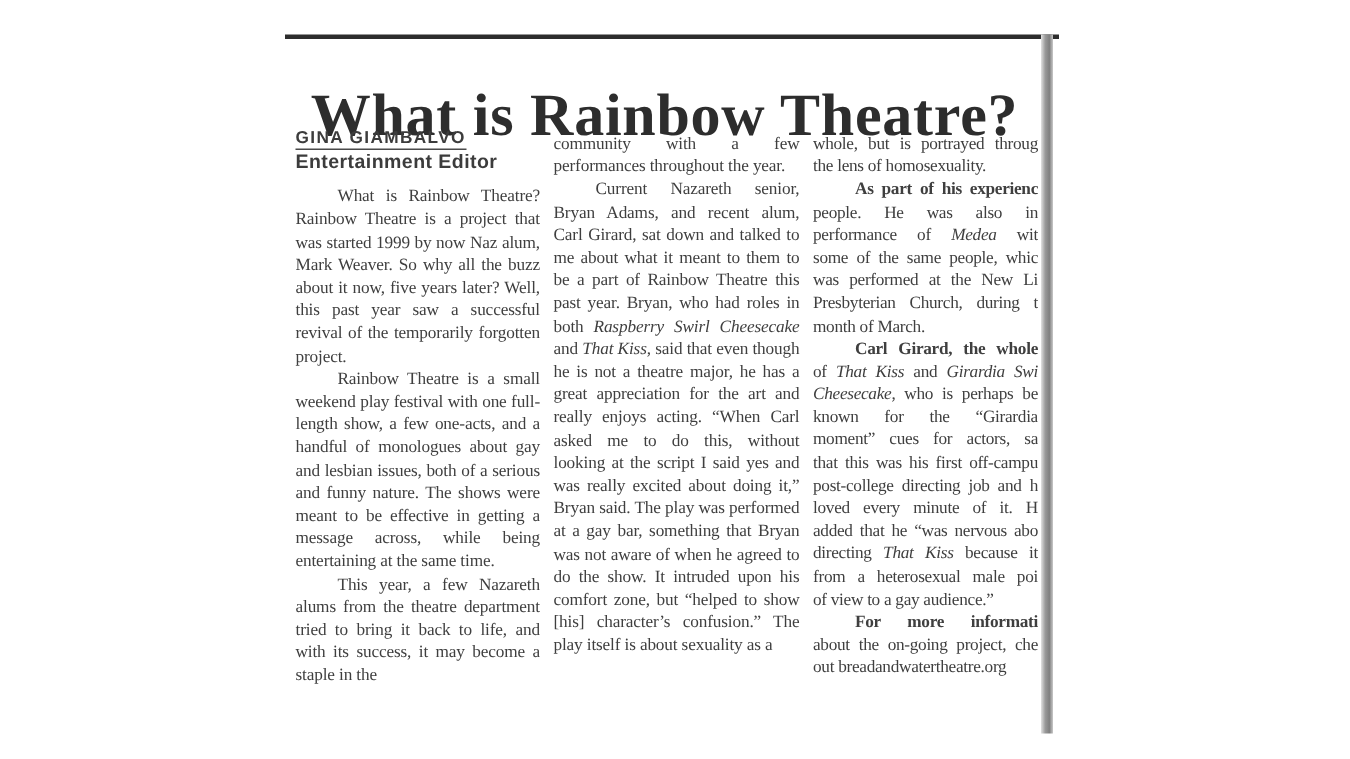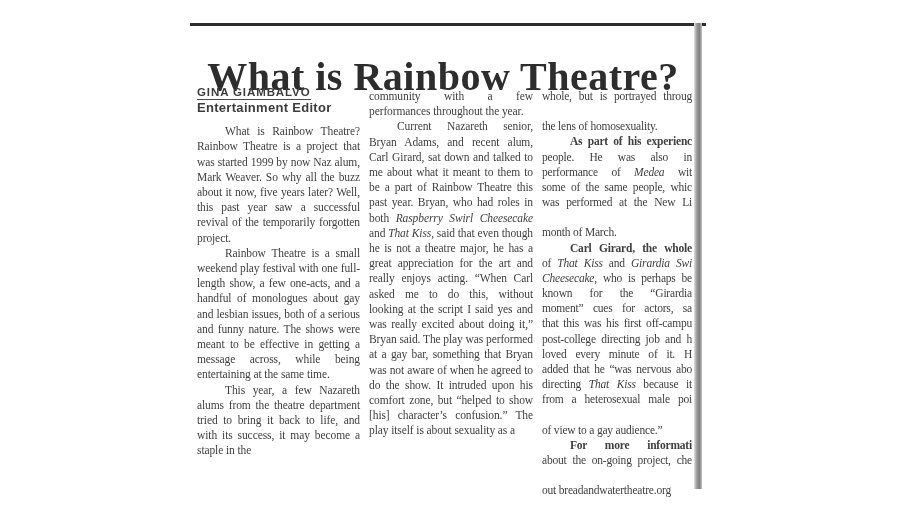--- a/index.html
+++ b/index.html
@@ -32,21 +32,21 @@
     display:inline-block; font-weight:bold; font-size:11.5px; letter-spacing:0.9px;
     border-bottom:1.5px solid #4a4a4a; padding-bottom:1px; line-height:12px;
   }
   .byline-role { font-weight:bold; font-size:13px; letter-spacing:0.3px; line-height:14px; margin-top:1px; }
   .para { margin:0; text-align:justify; }
   .para.indent { text-indent:28px; }
   .tline {
     text-align:justify; text-align-last:justify;
     height:15.2px; line-height:15.2px; overflow:hidden; letter-spacing:-0.2px;
   }
-  .tline.left-line { text-align-last:left;margin-top:15px; }
+  .tline.left-line { text-align-last:left; }
   .tline.indent-line { padding-left:28px;font-weight:bold; }
   .ital { font-style:italic; }
 </style>
 </head>
 <body>
 
 <div class="page" style="--paper: #ffffff; --ink: #3f3f3f; --ink-dark: #2d2d2d;">
 
   <div class="headline-rule"></div>
 
@@ -68,20 +68,21 @@
     </div>
 
   <div class="col col-3">
       <div class="tline"><span>whole, but is portrayed throug</span></div>
       <div class="tline left-line"><span>the lens of homosexuality.</span></div>
       <div class="tline indent-line"><span>As part of his experienc</span></div>
       <div class="tline"><span>people. He was also in</span></div>
       <div class="tline"><span>performance of </span><span class="ital">Medea</span><span> wit</span></div>
       <div class="tline"><span>some of the same people, whic</span></div>
       <div class="tline"><span>was performed at the New Li</span></div>
+      <div class="tline"><span>Presbyterian Church, during t</span></div>
       <div class="tline left-line"><span>month of March.</span></div>
       <div class="tline indent-line"><span>Carl Girard, the whole</span></div>
       <div class="tline"><span>of </span><span class="ital">That Kiss</span><span> and </span><span class="ital">Girardia Swi</span></div>
       <div class="tline"><span class="ital">Cheesecake</span><span>, who is perhaps be</span></div>
       <div class="tline"><span>known for the “Girardia</span></div>
       <div class="tline"><span>moment” cues for actors, sa</span></div>
       <div class="tline"><span>that this was his first off-campu</span></div>
       <div class="tline"><span>post-college directing job and h</span></div>
       <div class="tline"><span>loved every minute of it. H</span></div>
       <div class="tline"><span>added that he “was nervous abo</span></div>

